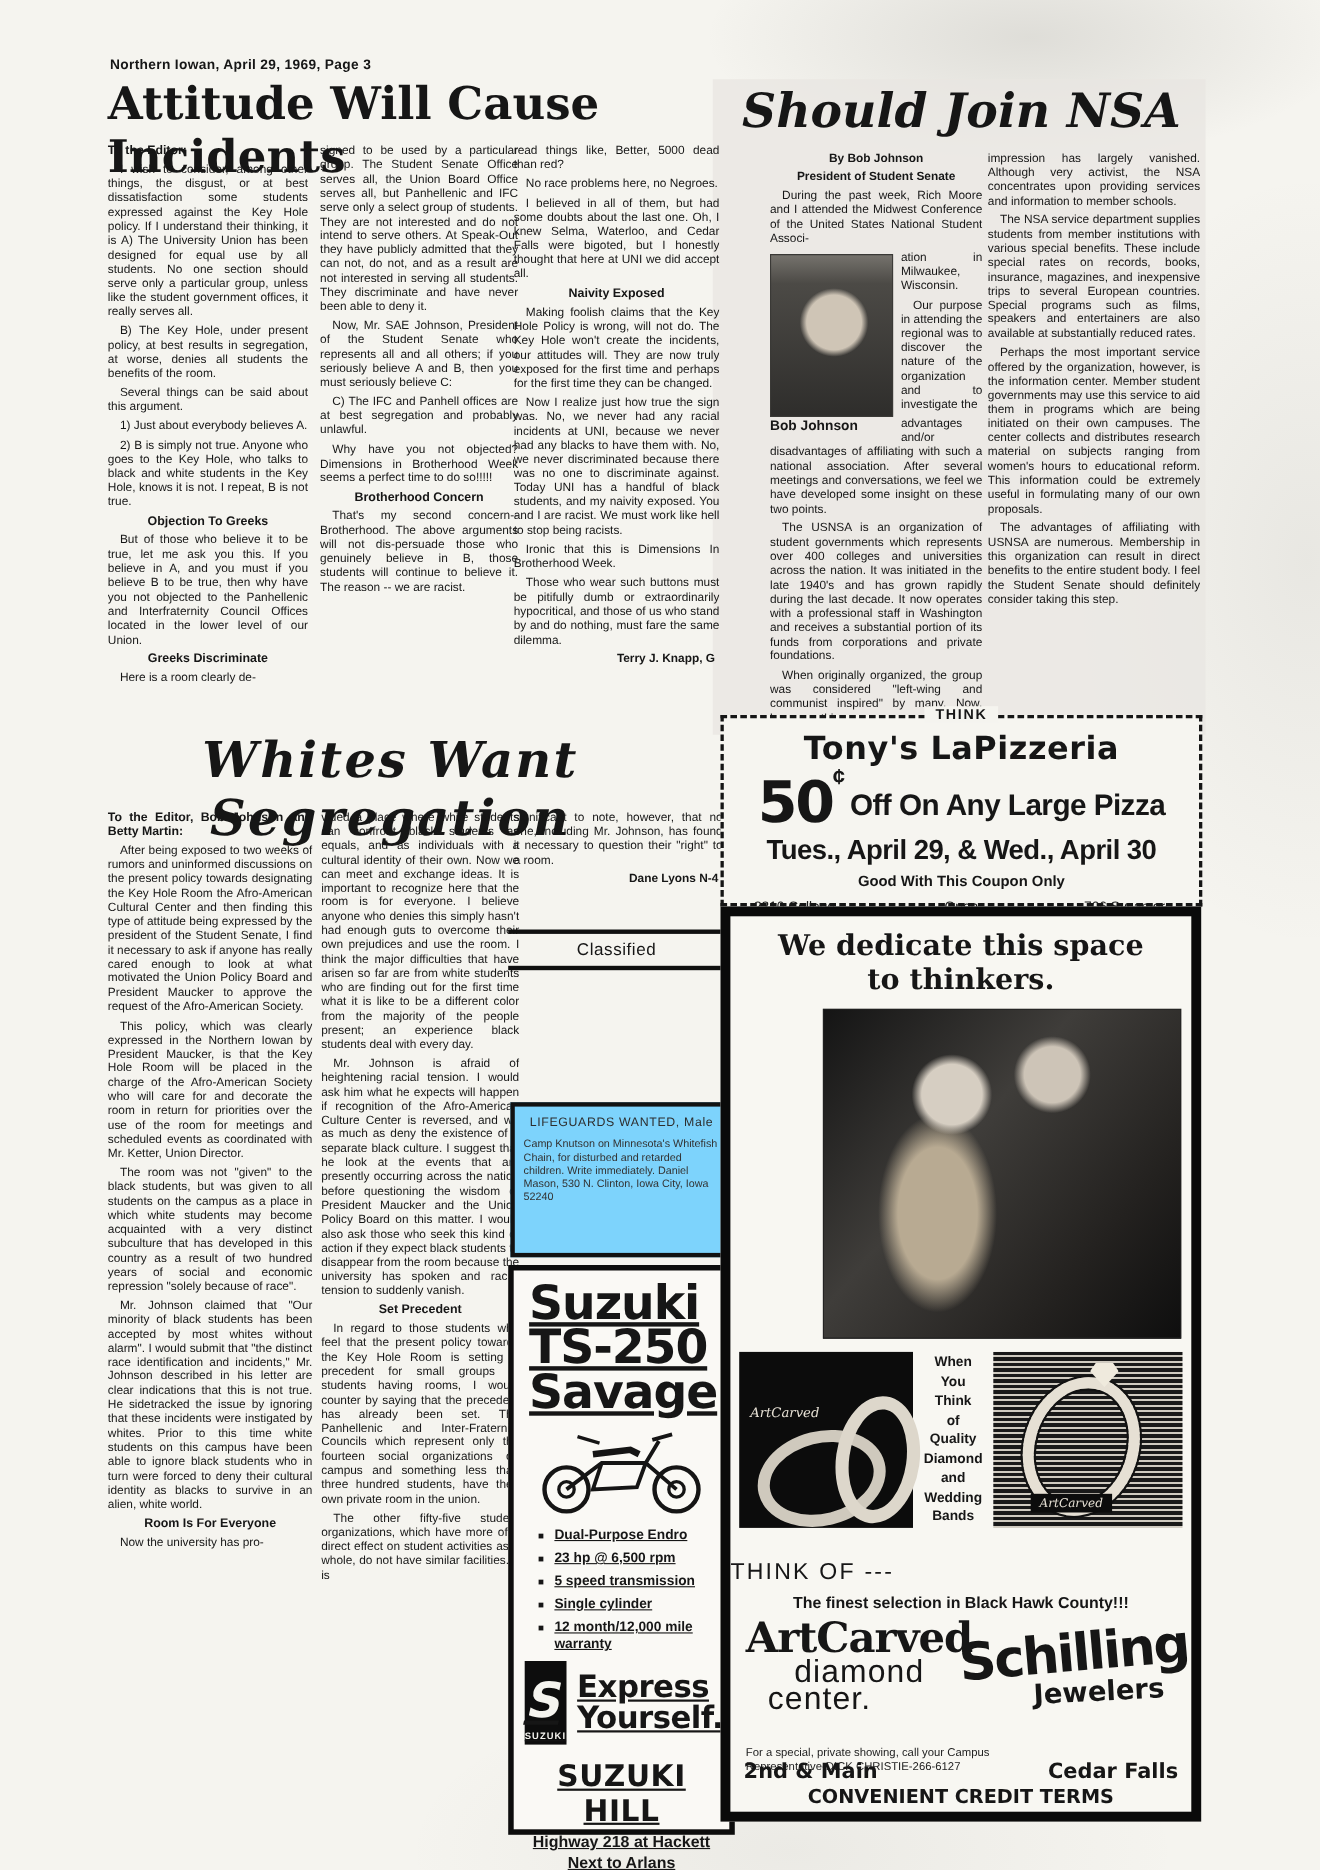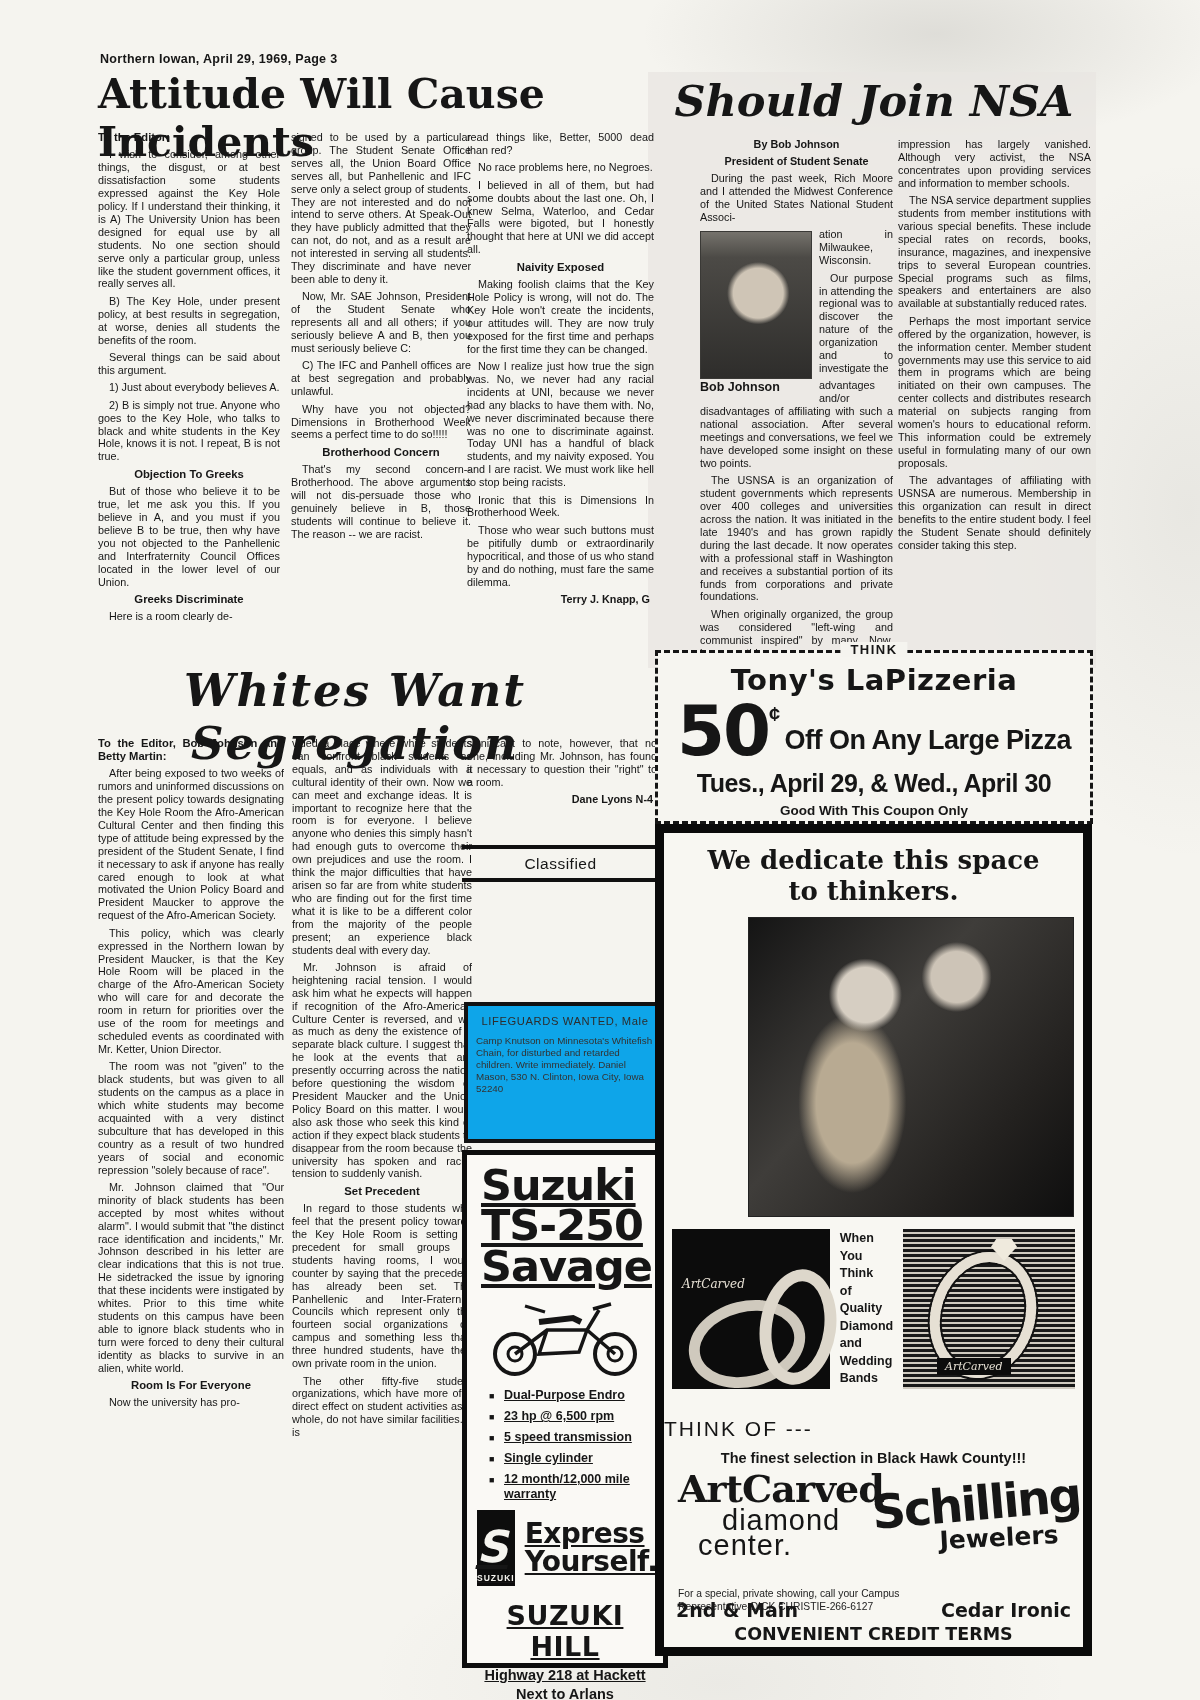--- a/index.html
+++ b/index.html
@@ -29,61 +29,61 @@
   .nsafloat{float:left;width:112px;margin:3px 7px 2px 0;}
   .photo-bob{width:112px;height:148px;background:
       radial-gradient(circle at 52% 42%, #cfc5b6 0 24%, rgba(0,0,0,0) 30%),
       linear-gradient(180deg,#77746e 0%,#4c4a46 18%,#2e2d2b 100%);
       box-shadow:inset 0 0 0 1px #3a3936;}
   .photo-caption{font-weight:700;font-size:12.5px;text-align:left;margin-top:2px;}
   
   .rule{position:absolute;background:#101010;}
   .classified-head{position:absolute;text-align:center;font-size:15.5px;letter-spacing:.5px;}
   
-  .box-lifeguards{position:absolute;border:4px solid #121212;padding:9px 8px 6px;background:#0ea5e9;}
+  .box-lifeguards{position:absolute;border:4px solid #121212;padding:9px 8px 6px;background:#7dd3fc;}
   .lg-title{font-size:11.2px;letter-spacing:.6px;text-align:center;color:#2d2d2d;margin:0 0 8px;}
   .lg-body{font-size:9.8px;line-height:12px;color:#333;text-align:left;margin:0;}
   .box-suzuki{position:absolute;border:5px solid #0d0d0d;background:#faf9f5;padding:10px 8px 8px;text-decoration:underline;}
   .suz-title{font-family:"DejaVu Sans","Liberation Sans",sans-serif;font-weight:900;font-size:43px;line-height:.94;letter-spacing:-1px;margin-left:6px;}
   .suz-bullets{margin:10px 0 0 14px;}
   .suz-logo-row{display:flex;align-items:center;gap:10px;margin:8px 0 0 2px;}
   .suz-logo{width:60px;height:76px;background:#0d0d0d;display:flex;flex-direction:column;align-items:center;justify-content:flex-end;}
   .suz-logo .s{color:#f5f4ef;font-weight:900;font-size:44px;line-height:52px;transform:skewX(-12deg);font-family:"DejaVu Sans",sans-serif;}
   .suz-logo .t{color:#f5f4ef;font-size:8.5px;font-weight:700;letter-spacing:1px;padding-bottom:3px;}
   .suz-express{font-weight:900;font-size:28px;line-height:1.0;letter-spacing:-.5px;font-family:"DejaVu Sans",sans-serif;}
   .suz-dealer{text-align:center;font-weight:900;font-size:27px;letter-spacing:.5px;margin-top:14px;font-family:"DejaVu Sans",sans-serif;}
   .suz-addr{text-align:center;font-weight:700;font-size:14.5px;line-height:19px;margin-top:4px;}
   
   .box-coupon{position:absolute;border:3px dashed #151515;background:#f6f5f0;}
   .coupon-label{position:absolute;top:-11px;left:50%;transform:translateX(-50%);background:#f5f4ef;
       padding:0 10px;font-size:13px;font-weight:700;letter-spacing:1.5px;}
   .coupon-name{text-align:center;font-weight:900;font-size:29px;margin-top:10px;font-family:"DejaVu Sans",sans-serif;letter-spacing:.5px;}
   .coupon-priceline{text-align:center;margin-top:0;line-height:1;}
-  .coupon-50{font-weight:900;font-size:69px;vertical-align:-6px;font-family:"DejaVu Sans",sans-serif;letter-spacing:-2px;}
+  .coupon-50{font-weight:900;font-size:52px;vertical-align:-6px;font-family:"DejaVu Sans",sans-serif;letter-spacing:-2px;}
   .coupon-cent{font-weight:900;font-size:20px;vertical-align:28px;}
   .coupon-offer{font-weight:700;font-size:27px;letter-spacing:-.5px;}
   .coupon-dates{text-align:center;font-weight:700;font-size:25px;margin-top:3px;letter-spacing:-.5px;}
   .coupon-valid{text-align:center;font-weight:700;font-size:13.5px;margin-top:5px;}
   .coupon-bottom{display:flex;justify-content:space-between;margin:8px 18px 0;font-size:12.5px;line-height:16px;text-align:center;}
   
   .box-think{position:absolute;border:9px solid #0a0a0a;background:#f8f7f2;}
   .think-head{text-align:center;font-family:"DejaVu Serif","Liberation Serif",serif;font-weight:700;font-size:26px;line-height:31px;margin-top:12px;}
   .photo-couple{margin:10px 0 0 84px;width:326px;height:300px;background:
       radial-gradient(circle at 36% 26%, #d6cec2 0 9%, rgba(0,0,0,0) 12%),
       radial-gradient(circle at 64% 20%, #cdc4b7 0 8%, rgba(0,0,0,0) 11%),
       radial-gradient(ellipse 90px 150px at 32% 62%, #b8aa92 0 40%, rgba(0,0,0,0) 60%),
       linear-gradient(130deg,#141414 0%,#3f3d3a 40%,#23211f 75%,#0e0e0e 100%);
       box-shadow:inset 0 0 0 1px #222;}
   .rings-row{display:flex;gap:8px;margin:12px 8px 0;align-items:stretch;}
   .ring-left{width:158px;height:160px;background:#0c0c0c;position:relative;flex:none;}
   .ring-left .artc{position:absolute;left:10px;top:48px;color:#e8e2d6;font-family:"DejaVu Serif",serif;font-style:italic;font-size:12px;}
   .ring-left .r1{position:absolute;left:16px;top:72px;width:96px;height:64px;border-radius:50%;border:11px solid #cfc9bd;transform:rotate(-14deg);}
   .ring-left .r2{position:absolute;left:88px;top:40px;width:52px;height:92px;border-radius:50%;border:12px solid #ddd7cb;transform:rotate(8deg);}
   .ring-mid{flex:1;display:flex;align-items:center;justify-content:center;}
-  .ring-mid .t{font-weight:700;font-size:12.5px;line-height:17.5px;white-space:pre-line;}
+  .ring-mid .t{font-weight:700;font-size:12.5px;line-height:17.5px;text-align:center;white-space:pre-line;}
   .ring-right{width:172px;height:160px;position:relative;flex:none;
       background:repeating-linear-gradient(180deg,#191919 0 3px,#cfcac0 3px 5px);}
   .ring-right .band{position:absolute;left:28px;top:22px;width:84px;height:108px;border-radius:50%;border:10px solid #e6e0d4;transform:rotate(18deg);box-shadow:0 0 0 2px #111, inset 0 0 0 2px #111;}
   .ring-right .stone{position:absolute;left:88px;top:10px;width:26px;height:22px;background:#efeadd;clip-path:polygon(50% 100%,0 35%,20% 0,80% 0,100% 35%);}
   .ring-right .artc2{position:absolute;left:34px;bottom:14px;background:#0c0c0c;color:#e8e2d6;font-family:"DejaVu Serif",serif;font-style:italic;font-size:11px;padding:2px 8px;}
   .think-of{text-align:left;font-size:21px;letter-spacing:2px;margin-top:28px;}
   .finest{text-align:center;font-weight:700;font-size:14.5px;margin-top:9px;}
   .logos{position:relative;height:168px;margin-top:4px;}
   .artcarved-lockup{position:absolute;left:14px;top:0;width:240px;line-height:1;}
   .ac1{font-family:"DejaVu Serif","Liberation Serif",serif;font-weight:700;font-size:38px;letter-spacing:-1px;}
@@ -300,18 +300,18 @@
         <div class="ac3">center.</div>
       </div>
       <div class="fineprint">For a special, private showing, call your Campus Representative-DICK CHRISTIE-266-6127</div>
       <div class="schilling">
         <div class="sch1">Schilling</div>
         <div class="sch2">Jewelers</div>
       </div>
     </div>
     <div class="think-bottom">
       <div>2nd &amp; Main</div>
-      <div>Cedar Ironic</div>
+      <div>Cedar Falls</div>
     </div>
     <div class="credit">CONVENIENT CREDIT TERMS</div>
   </div>
 
 </div>
 
 </body></html>

